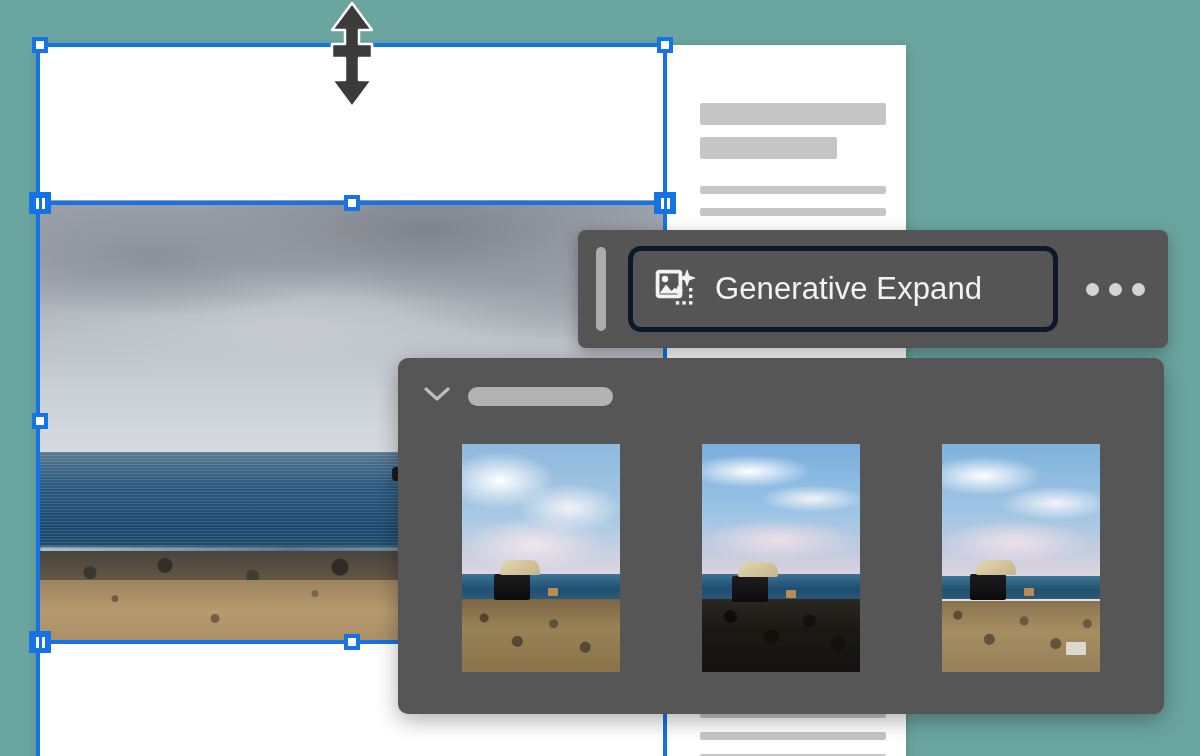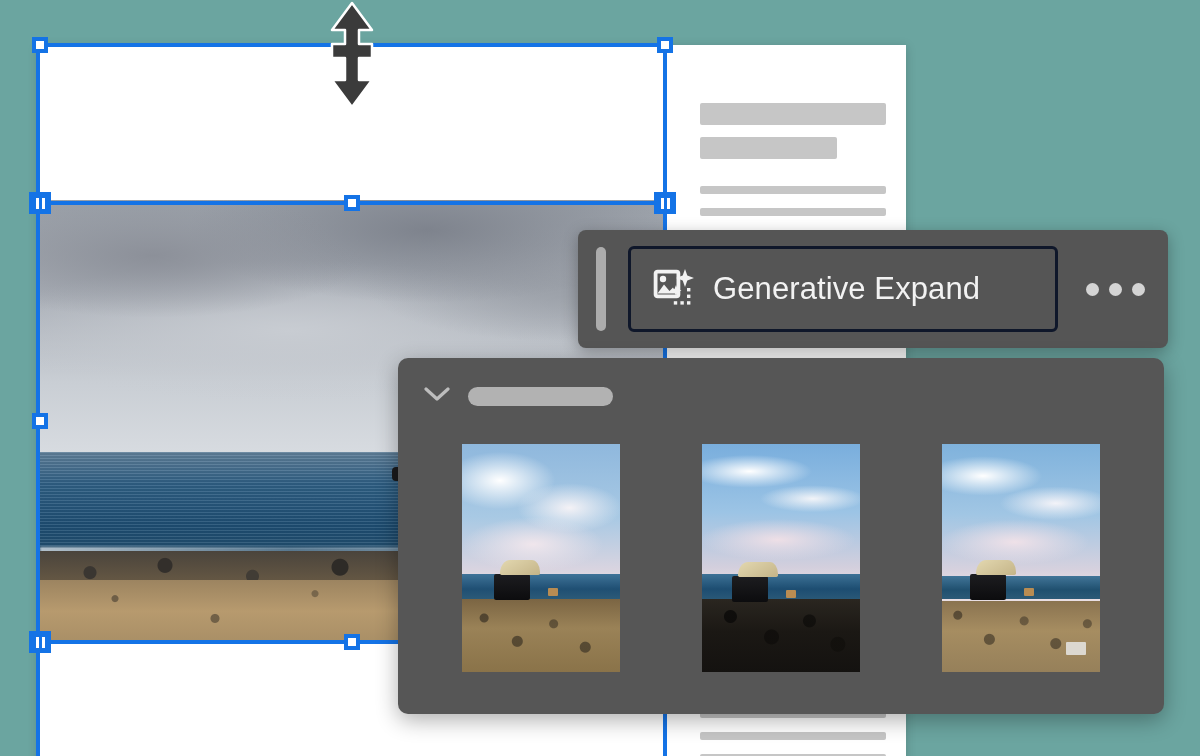--- a/index.html
+++ b/index.html
@@ -186,21 +186,21 @@
     background: #555555; border-radius: 8px;
     box-shadow: 0 4px 16px rgba(0,0,0,.30);
     display: flex; align-items: center;
   }
   #tb-grip {
     width: 10px; height: 84px; margin-left: 18px;
     background: #acacac; border-radius: 5px; flex: none;
   }
   #gen-pill {
     margin-left: 22px; height: 86px; width: 430px;
-    border: 3px solid #0f172a; border-radius: 6px;
+    border: 5px solid #0f172a; border-radius: 13px;
     display: flex; align-items: center; padding: 0 22px; flex: none;
   }
   #gen-label {
     color: #f2f2f2; font-size: 31px; letter-spacing: .1px;
     margin-left: 18px; white-space: nowrap;
   }
   #tb-more {
     margin-left: 28px; display: flex; gap: 10px; align-items: center;
   }
   #tb-more span { width: 13px; height: 13px; border-radius: 50%; background: #d4d4d4; }

